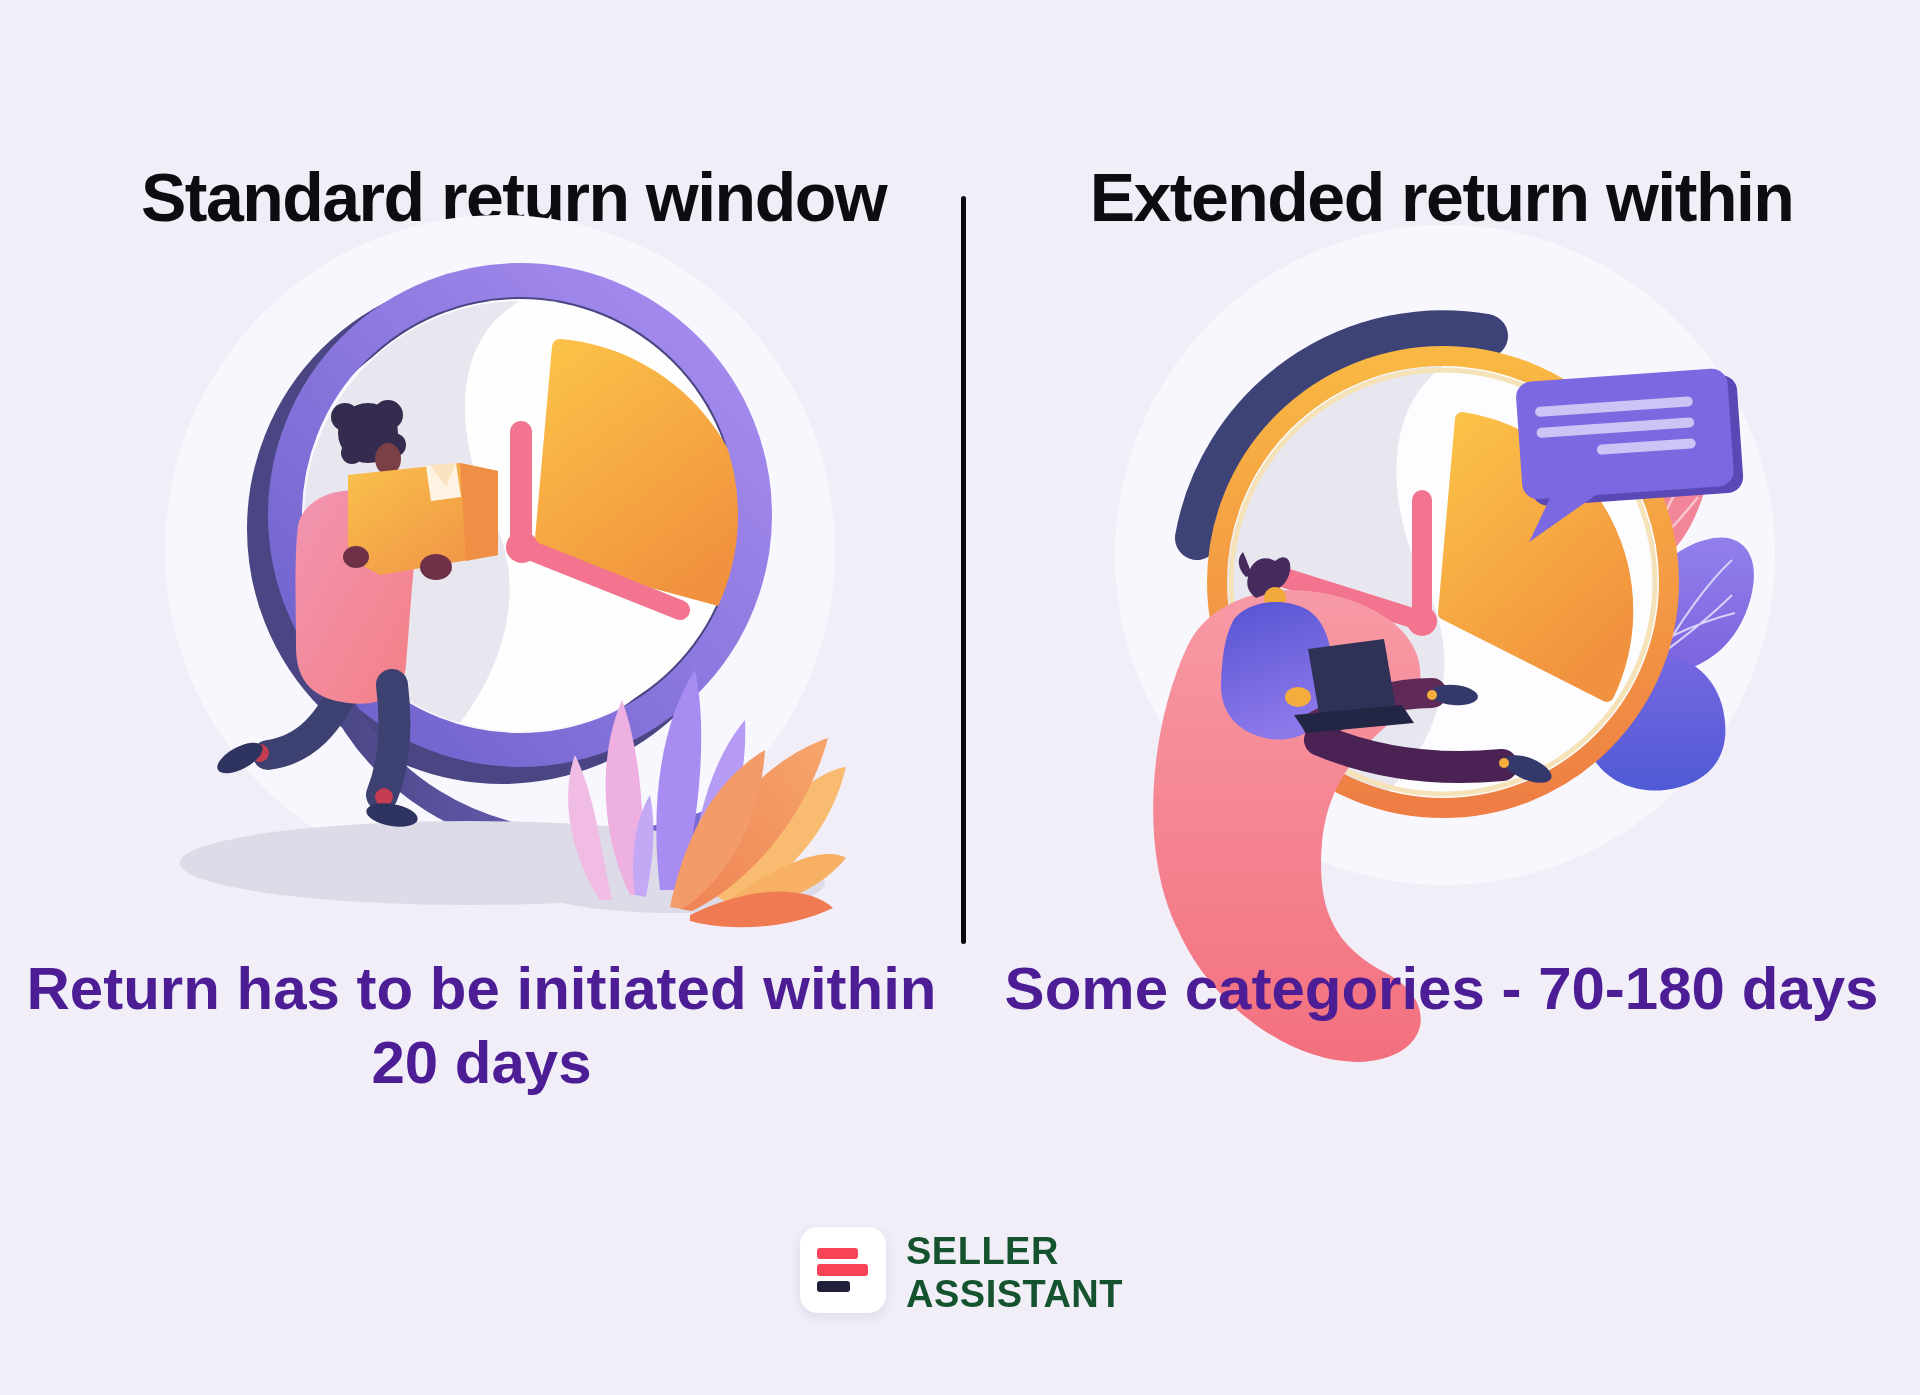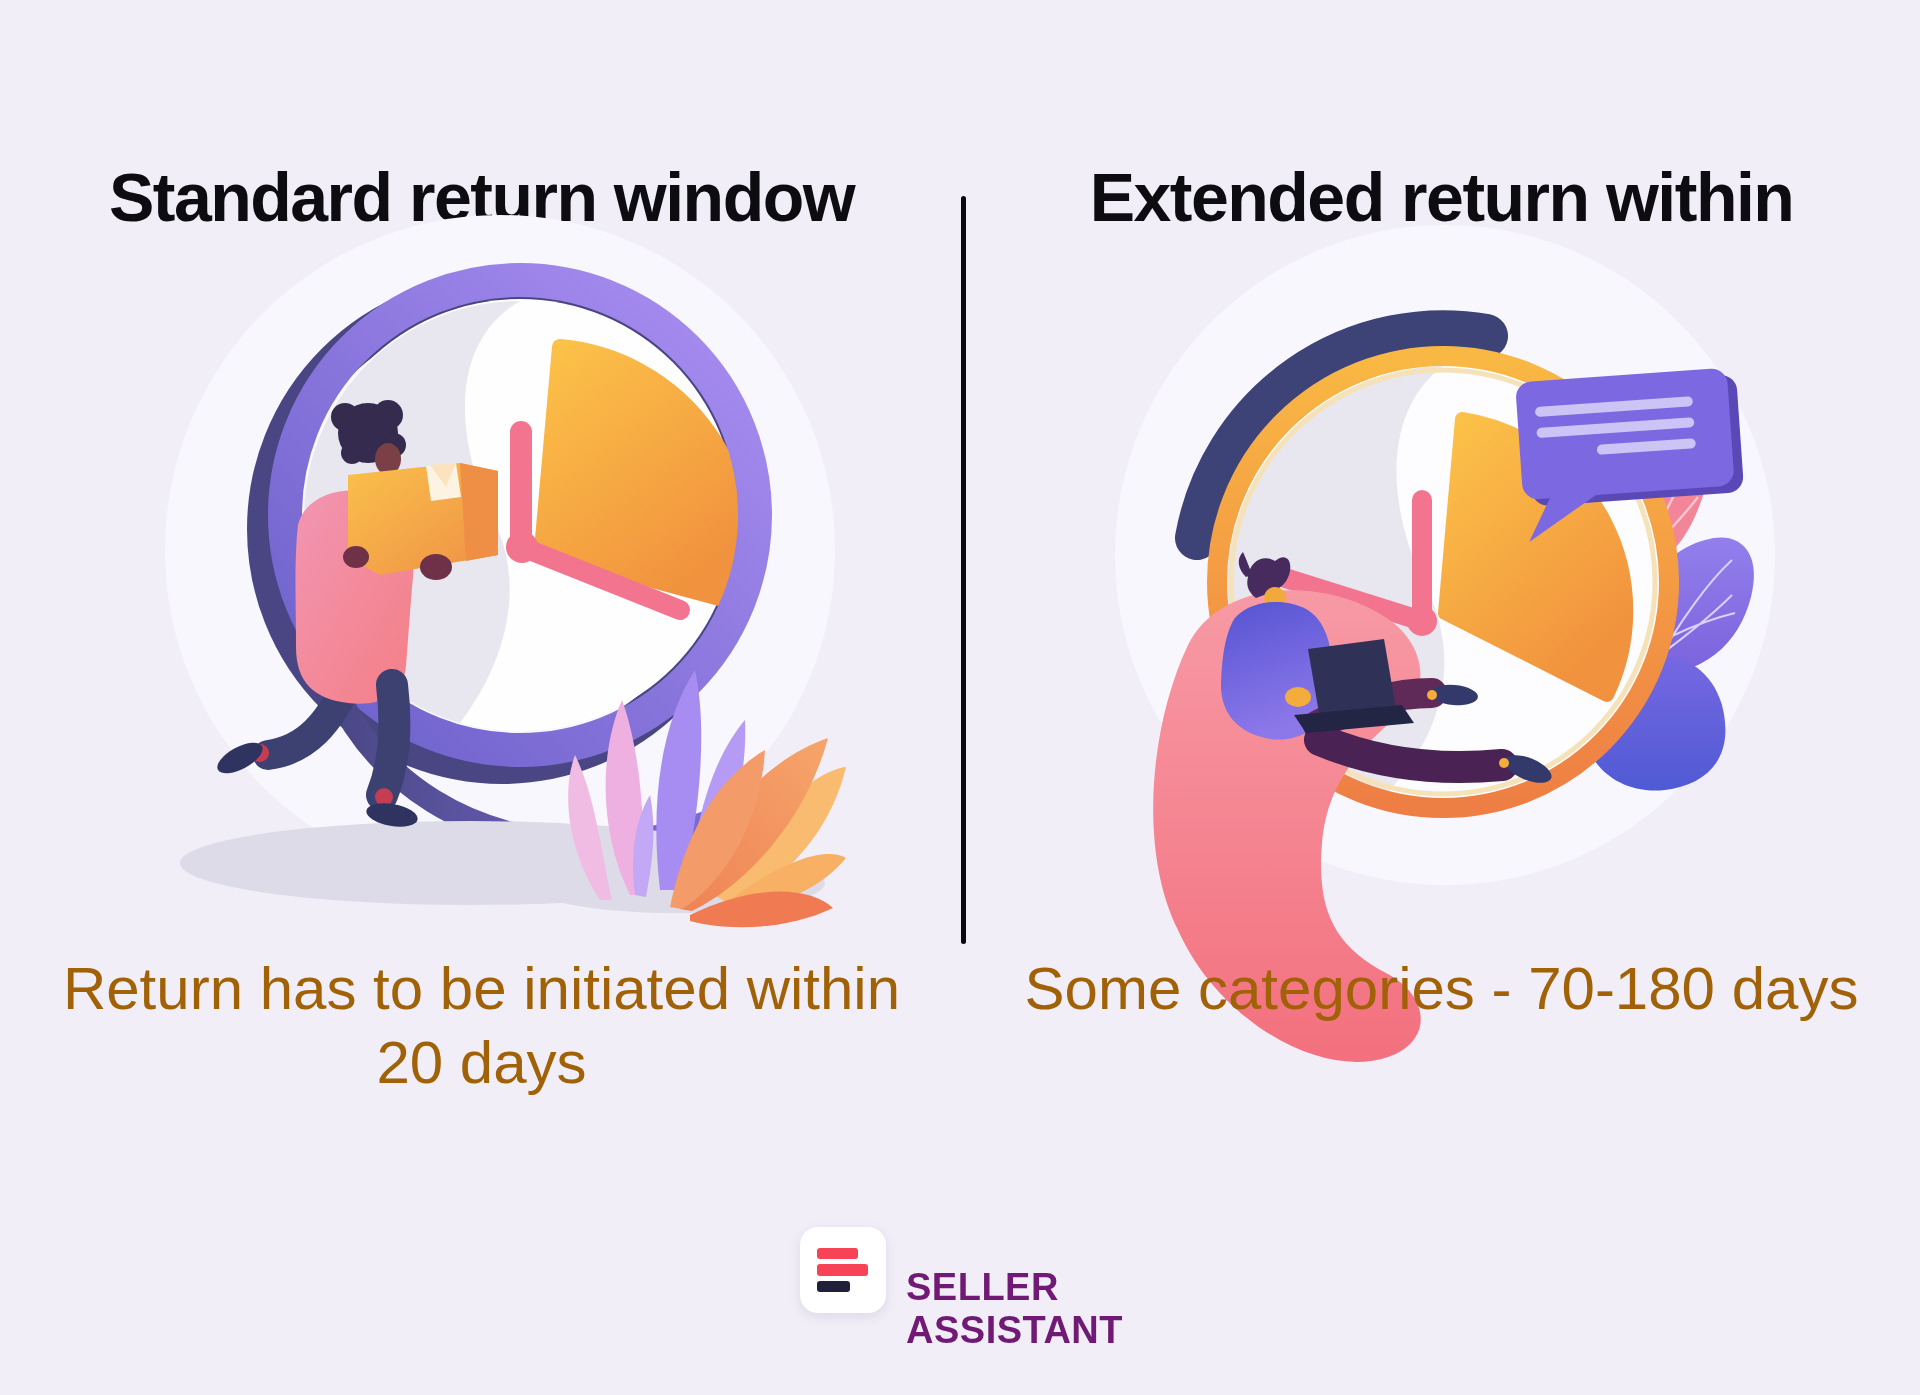--- a/index.html
+++ b/index.html
@@ -6,26 +6,26 @@
   body{
     width:1920px;height:1395px;position:relative;overflow:hidden;
     background:#f1eef8;
     font-family:"Liberation Sans", sans-serif;
   }
   .panel-heading{
     position:absolute;top:112px;height:80px;
     font-size:68px;font-weight:800;letter-spacing:-1.5px;
     color:#0d0c11;text-align:center;white-space:nowrap;
   }
-  #heading-left{left:0;width:963px;}
+  #heading-left{left:0;width:963px;padding-left:32px;}
   #heading-right{left:963px;width:957px;}
   .panel-caption{
     position:absolute;top:952px;
-    font-size:60px;line-height:74px;font-weight:400;
-    color:#a16207;text-align:center;
+    font-size:60px;line-height:74px;font-weight:700;
+    color:#4c1d95;text-align:center;
   }
   #caption-left{left:0;width:963px;}
   #caption-right{left:963px;width:957px;}
   .caption-line{display:block;}
   #divider{
     position:absolute;left:961px;top:196px;width:5px;height:748px;
     background:#0a0910;border-radius:3px;
   }
   .illo{position:absolute;}
   #illo-left{left:130px;top:195px;}
@@ -238,17 +238,17 @@
 <div id="caption-right" class="panel-caption">
   <span class="caption-line">Some categories - 70-180 days</span>
 </div>
 
 <div id="logo">
   <div id="logo-card">
     <div id="logo-bar-1" class="logo-bar" style="background: rgb(248, 67, 87);"></div>
     <div id="logo-bar-2" class="logo-bar" style="background: rgb(248, 67, 87);"></div>
     <div id="logo-bar-3" class="logo-bar" style="background: rgb(32, 32, 58);"></div>
   </div>
-  <div id="logo-text" style="color: #701a75; margin-top: 36px;">
+  <div id="logo-text" style="color: #14532d;">
     <span>SELLER</span>
     <span>ASSISTANT</span>
   </div>
 </div>
 
 </body></html>

